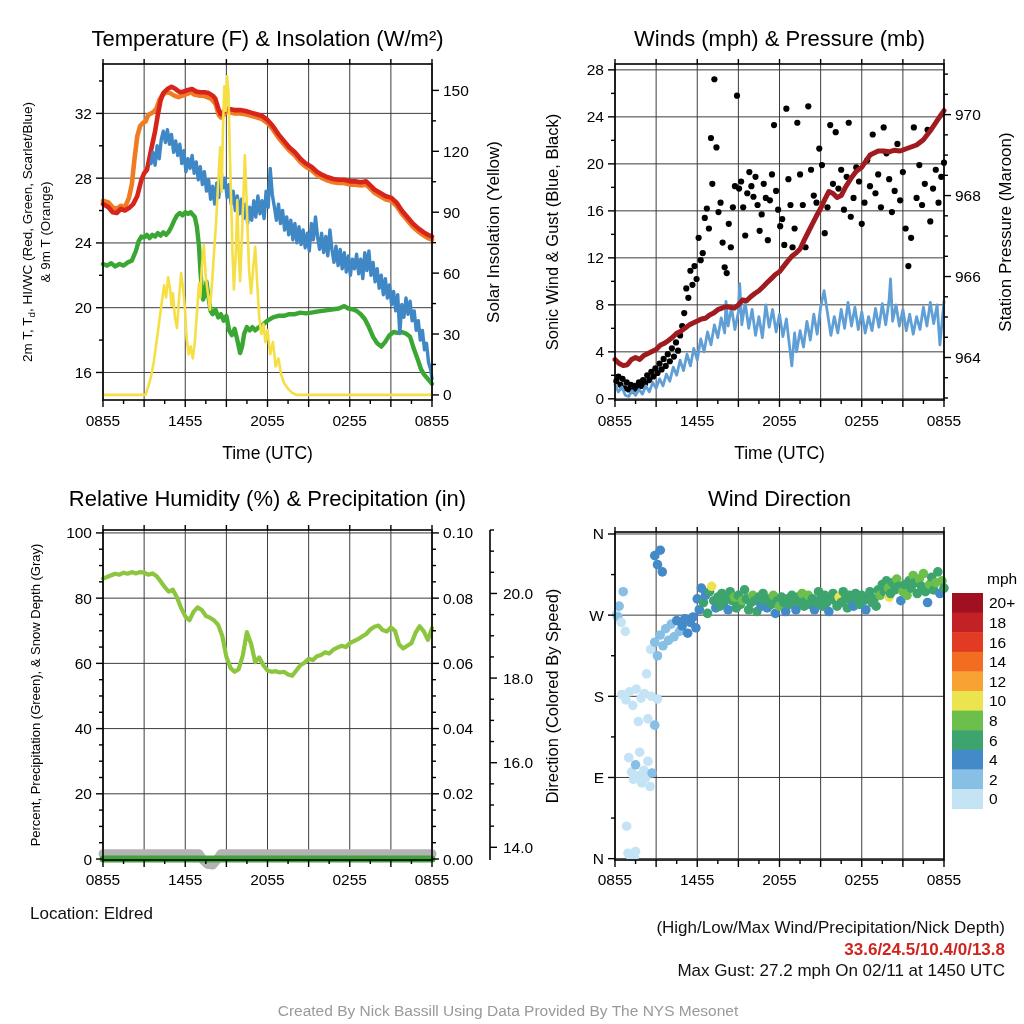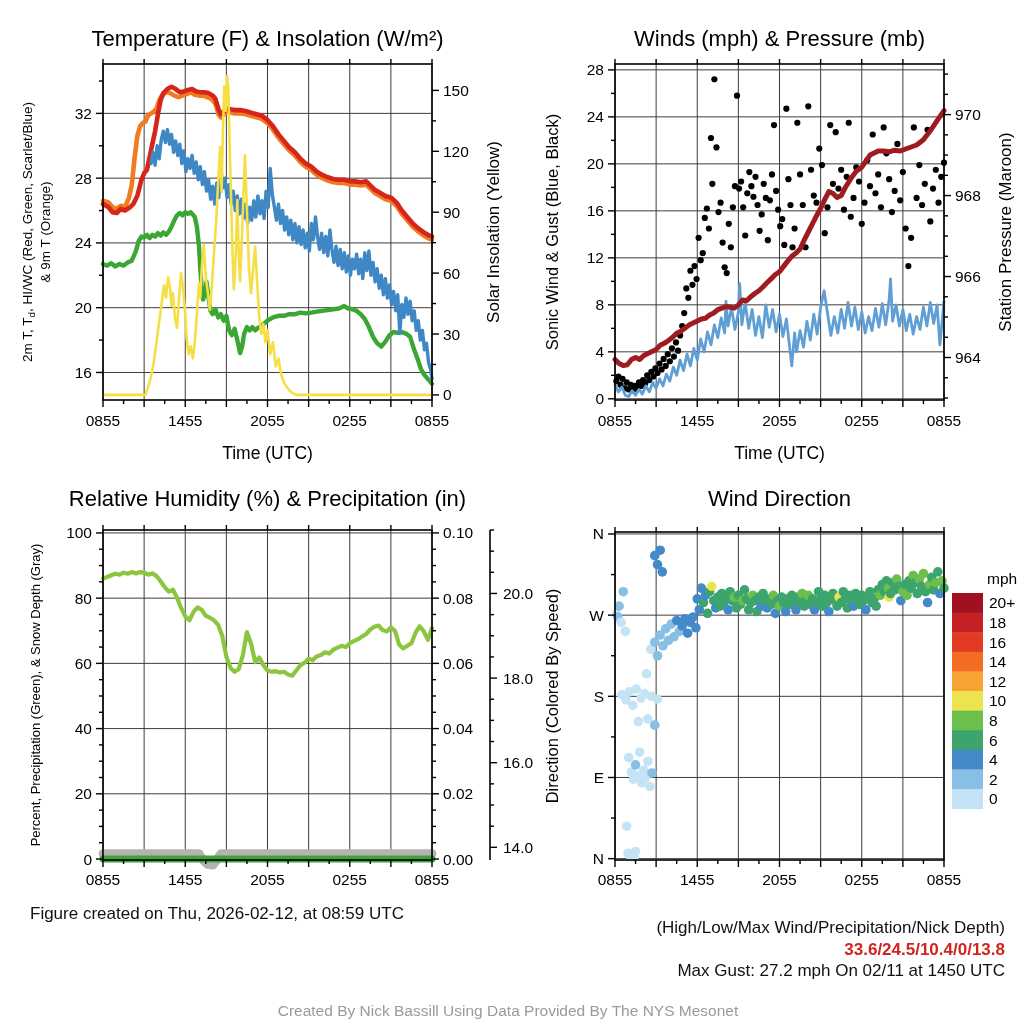--- a/index.html
+++ b/index.html
@@ -781,21 +781,21 @@
       <rect x="440" y="271.8" width="31" height="20.1" fill="#4489c8"></rect>
       <text x="477" y="287.1" font-size="15.5" text-anchor="start" fill="#000" font-family="&quot;Liberation Sans&quot;, sans-serif">4</text>
       <rect x="440" y="291.4" width="31" height="20.1" fill="#88bfe4"></rect>
       <text x="477" y="306.7" font-size="15.5" text-anchor="start" fill="#000" font-family="&quot;Liberation Sans&quot;, sans-serif">2</text>
       <rect x="440" y="311" width="31" height="20.1" fill="#c4e4f6"></rect>
       <text x="477" y="326.3" font-size="15.5" text-anchor="start" fill="#000" font-family="&quot;Liberation Sans&quot;, sans-serif">0</text>
     </g>
   </svg>
 
 <div class="footer-left">
-  <div>Figure created on Thu, 2026-02-12, at 08:59 UTC</div>
+  <div>Location: Eldred</div>
 </div>
 
 <div class="footer-right">
   <div>(High/Low/Max Wind/Precipitation/Nick Depth)</div>
   <div class="extremes-values" style="color: rgb(208, 36, 31);">33.6/24.5/10.4/0/13.8</div>
   <div>Max Gust: 27.2 mph On 02/11 at 1450 UTC</div>
 </div>
 
 <div class="credit">Created By Nick Bassill Using Data Provided By The NYS Mesonet</div>
 

